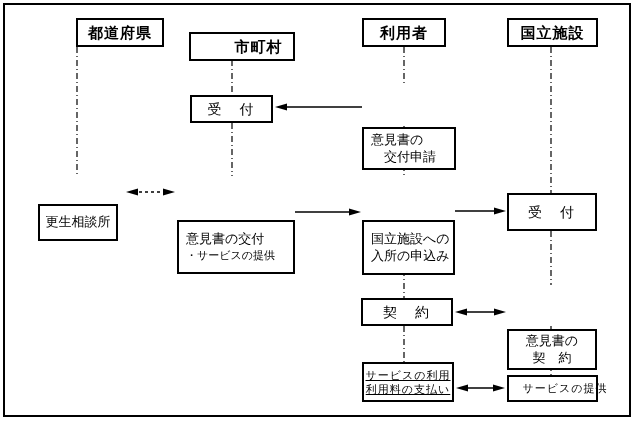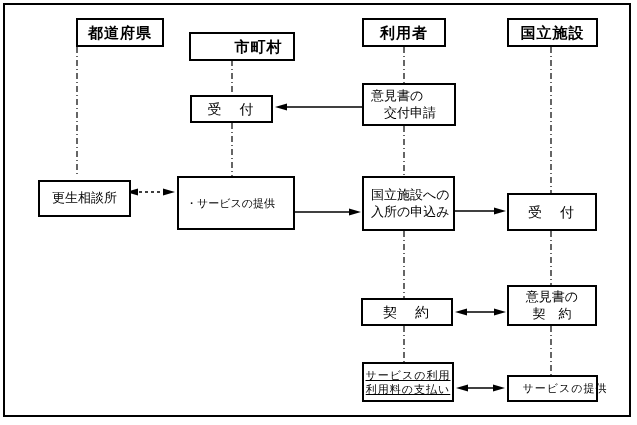--- a/index.html
+++ b/index.html
@@ -46,20 +46,21 @@
     font-size: 15px;
     font-weight: bold;
     letter-spacing: 1px;
   }
   .box.big {
     font-size: 14px;
     letter-spacing: 2px;
   }
   .box.std {
     font-size: 13px;
+    margin-top: 44px;
   }
   .box.left-align {
     align-items: flex-start;
     text-align: left;
     padding-left: 7px;
   }
   .box .small {
     font-size: 11px;
   }
   .box .indent {
@@ -69,21 +70,21 @@
     font-size: 11px;
     letter-spacing: 1px;
   }
   
   #h-prefecture   { left: 32px;  top: 18px;  width: 88px;  height: 29px; margin-left: 44px; }
   #h-municipality { left: 189px; top: 32px;  width: 106px;  height: 29px; padding-left: 33px; }
   #h-user         { left: 362px; top: 18px;  width: 84px;  height: 29px; }
   #h-national     { left: 507px; top: 18px;  width: 91px;  height: 29px; }
   #n-reception-m  { left: 190px; top: 95px;  width: 83px;  height: 28px; }
   #n-opinion-req  { left: 362px; top: 83px;  width: 94px;  height: 43px; }
-  #n-rehab        { left: 38px;  top: 180px; width: 93px;  height: 37px; }
+  #n-rehab        { left: 38px;  top: 160px; width: 80px;  height: 37px; }
   #n-opinion-iss  { left: 177px; top: 176px; width: 118px; height: 54px; }
   #n-application  { left: 362px; top: 176px; width: 93px;  height: 55px; }
   #n-reception-n  { left: 507px; top: 193px; width: 90px;  height: 38px; }
   #n-contract     { left: 361px; top: 298px; width: 92px;  height: 28px; }
   #n-consent      { left: 507px; top: 285px; width: 90px;  height: 41px; }
   #n-service-use  { left: 362px; top: 362px; width: 92px;  height: 40px; text-decoration: underline; }
   #n-service-prov { left: 507px; top: 375px; width: 91px;  height: 27px; padding-left: 25px; }
 </style>
 </head>
 <body>
@@ -160,20 +161,21 @@
   <div id="n-opinion-req" class="box std left-align">
     <span>意見書の</span>
     <span class="indent">交付申請</span>
   </div>
 
   <div id="n-rehab" class="box std">
     <span>更生相談所</span>
   </div>
 
   <div id="n-opinion-iss" class="box std left-align">
+    <span>意見書の交付</span>
     <span class="small">・サービスの提供</span>
   </div>
 
   <div id="n-application" class="box std left-align">
     <span>国立施設への</span>
     <span>入所の申込み</span>
   </div>
 
   <div id="n-reception-n" class="box big">
     <span>受　付</span>

